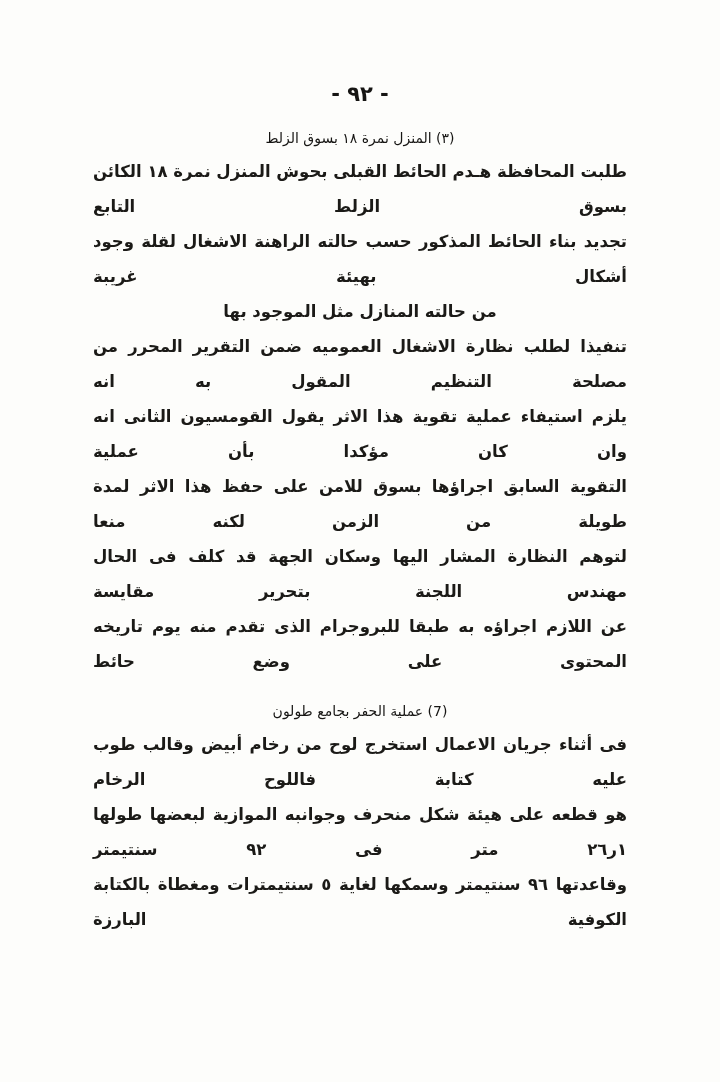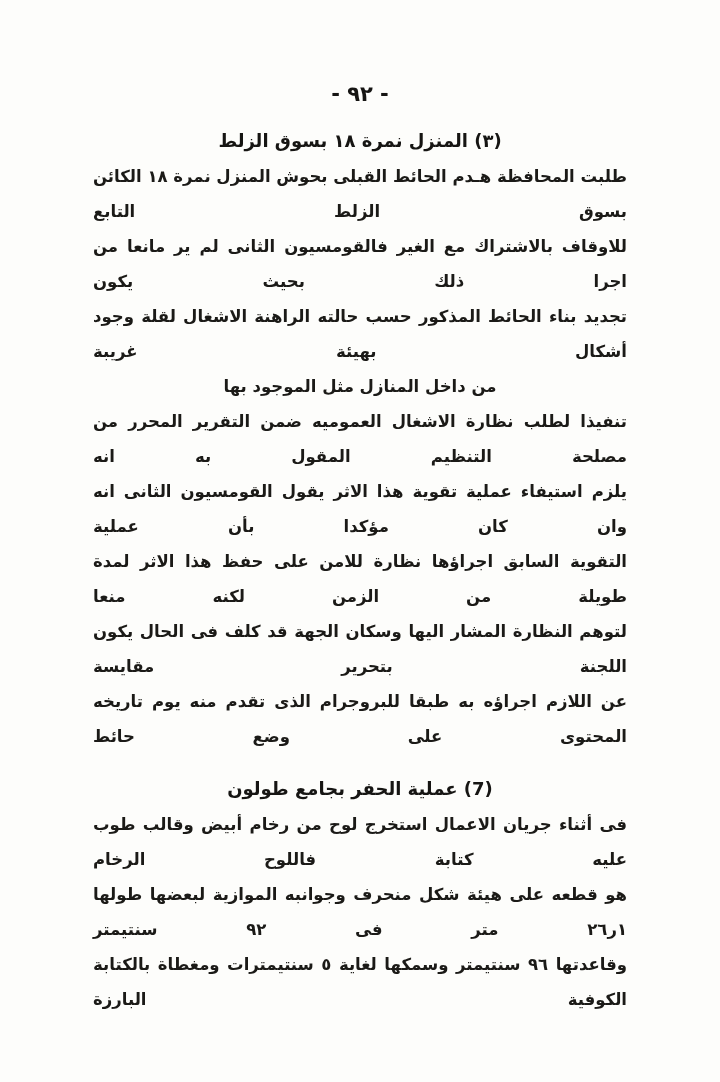--- a/index.html
+++ b/index.html
@@ -22,22 +22,22 @@
     text-align:center;
     font-size:21px;
     font-weight:bold;
     letter-spacing:3px;
     color:#161513;
     margin-bottom:14px;
     direction:rtl;
   }
   .section-heading{
     text-align:center;
-    font-size:18px;
-    font-weight:bold;
+    font-size:14px;
+    font-weight:normal;
     margin:24px 0 8px 0;
     color:#161513;
   }
   .paragraph{
     margin:0;
   }
   .line{
     font-size:16.5px;
     font-weight:bold;
     line-height:35px;
@@ -56,32 +56,31 @@
 
 <div class="page">
   <div class="content">
 
     <div class="page-number">- ٩٢ -</div>
 
     <div class="section">
       <div class="section-heading">(٣) المنزل نمرة ١٨ بسوق الزلط</div>
       <div class="paragraph">
           <div class="line">طلبت المحافظة هـدم الحائط القبلى بحوش المنزل نمرة ١٨ الكائن بسوق الزلط التابع</div>
-          <div class="line">للاوقاف بالاشتراك مع الغير فالقومسيون الثانى لم ير مانعا من اجرا ذلك بحيث يكون</div>
           <div class="line">تجديد بناء الحائط المذكور حسب حالته الراهنة الاشغال لقلة وجود أشكال بهيئة غريبة</div>
-          <div class="line line-last">من داخل المنازل مثل الموجود بها</div>
+          <div class="line line-last">من حالته المنازل مثل الموجود بها</div>
         </div>
     </div>
 
     <div class="section">
       <div class="paragraph">
           <div class="line">تنفيذا لطلب نظارة الاشغال العموميه ضمن التقرير المحرر من مصلحة التنظيم المقول به انه</div>
           <div class="line">يلزم استيفاء عملية تقوية هذا الاثر يقول القومسيون الثانى انه وان كان مؤكدا بأن عملية</div>
-          <div class="line">التقوية السابق اجراؤها نظارة للامن على حفظ هذا الاثر لمدة طويلة من الزمن لكنه منعا</div>
-          <div class="line">لتوهم النظارة المشار اليها وسكان الجهة قد كلف فى الحال يكون اللجنة بتحرير مقايسة</div>
+          <div class="line">التقوية السابق اجراؤها بسوق للامن على حفظ هذا الاثر لمدة طويلة من الزمن لكنه منعا</div>
+          <div class="line">لتوهم النظارة المشار اليها وسكان الجهة قد كلف فى الحال مهندس اللجنة بتحرير مقايسة</div>
           <div class="line">عن اللازم اجراؤه به طبقا للبروجرام الذى تقدم منه يوم تاريخه المحتوى على وضع حائط</div>
         </div>
     </div>
 
     <div class="section">
       <div class="section-heading">(7) عملية الحفر بجامع طولون</div>
       <div class="paragraph">
           <div class="line">فى أثناء جريان الاعمال استخرج لوح من رخام أبيض وقالب طوب عليه كتابة فاللوح الرخام</div>
           <div class="line">هو قطعه على هيئة شكل منحرف وجوانبه الموازية لبعضها طولها ١ر٢٦ متر فى ٩٢ سنتيمتر</div>
           <div class="line">وقاعدتها ٩٦ سنتيمتر وسمكها لغاية ٥ سنتيمترات ومغطاة بالكتابة الكوفية البارزة</div>

